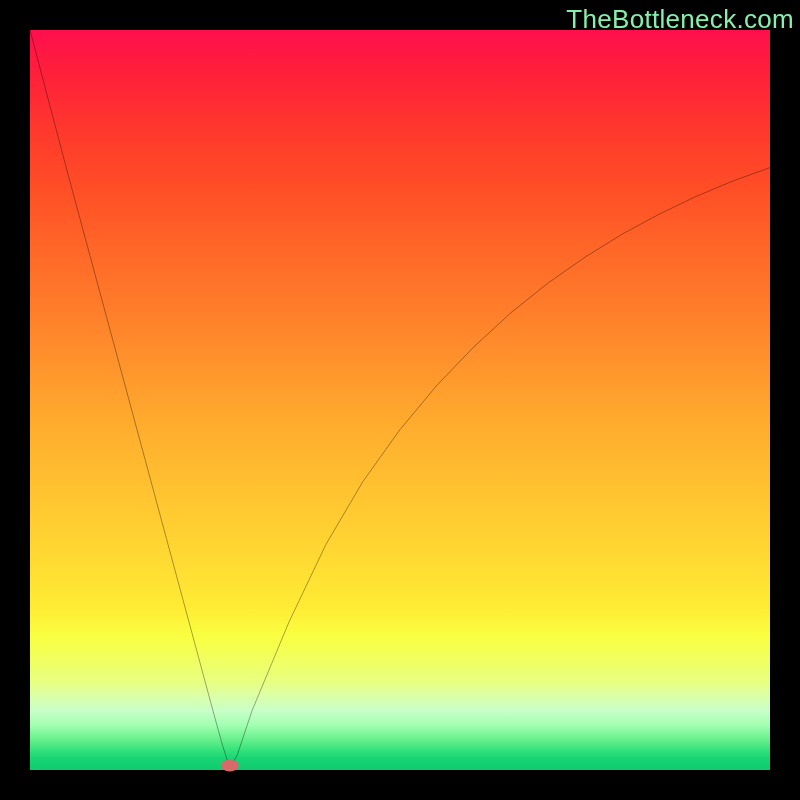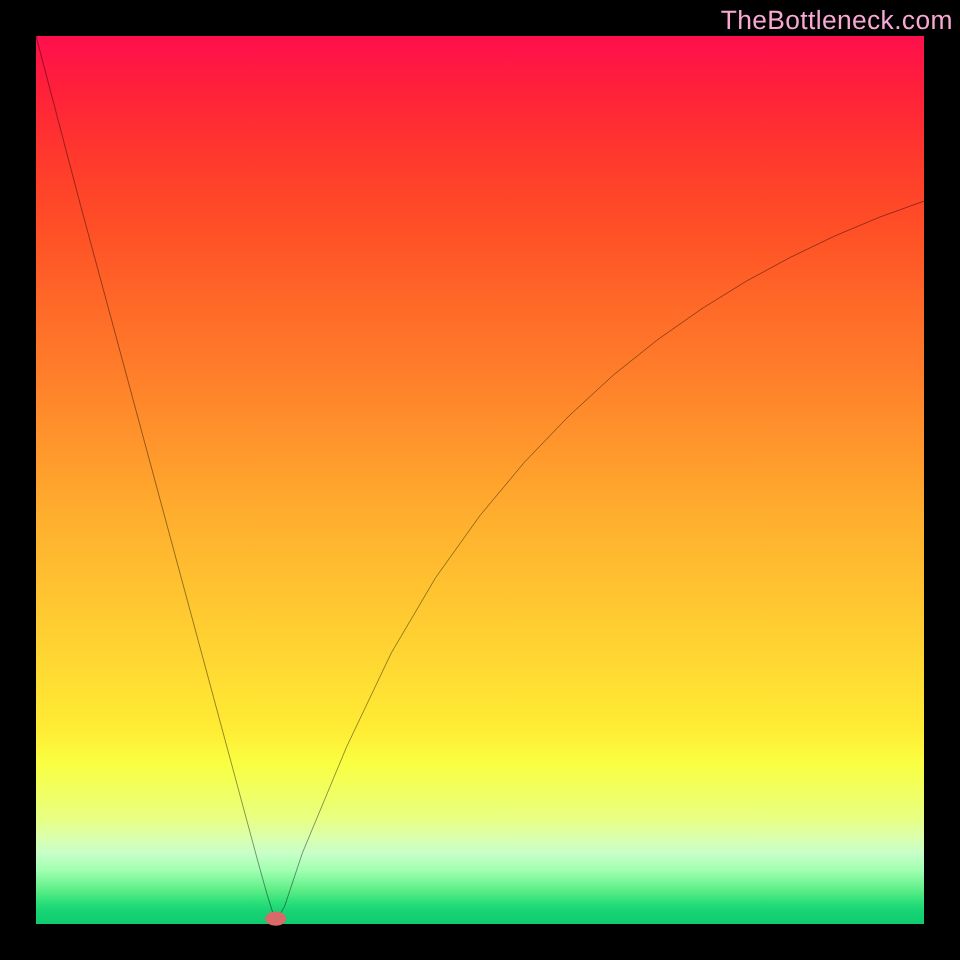--- a/index.html
+++ b/index.html
@@ -13,22 +13,22 @@
   }
   .chart-wrap {
     position: relative;
     width: 800px;
     height: 800px;
   }
   .watermark {
     position: absolute;
     top: 4px;
     right: 6px;
-    color: #f9a8d4;
-    font-size: 22px;
+    color: #86efac;
+    font-size: 26px;
     font-weight: 400;
     letter-spacing: 0.3px;
     z-index: 10;
     user-select: none;
   }
   .plot-bg {
     position: absolute;
     left: 30px;
     right: 30px;
     top: 30px;

